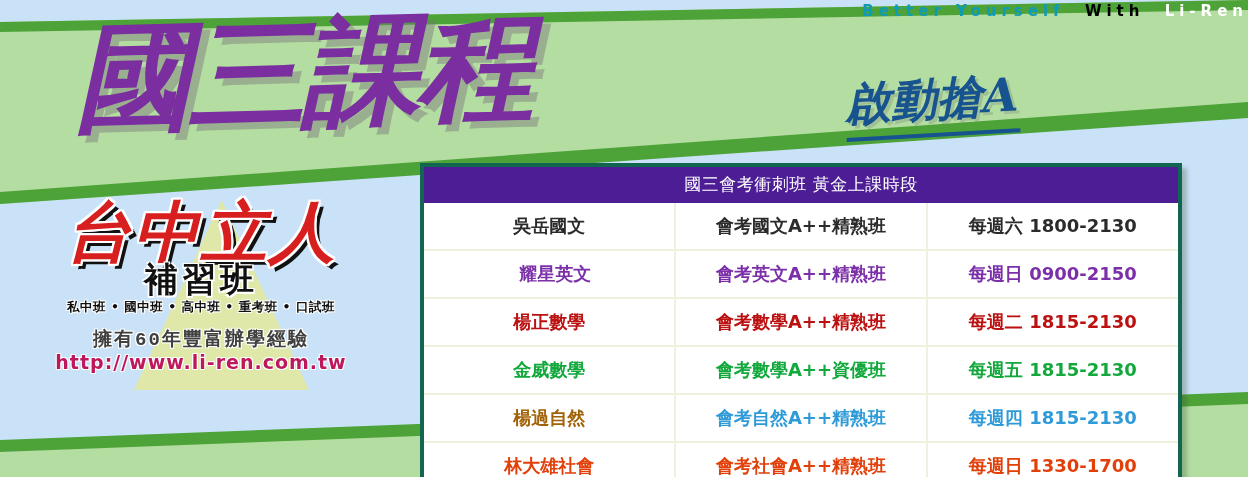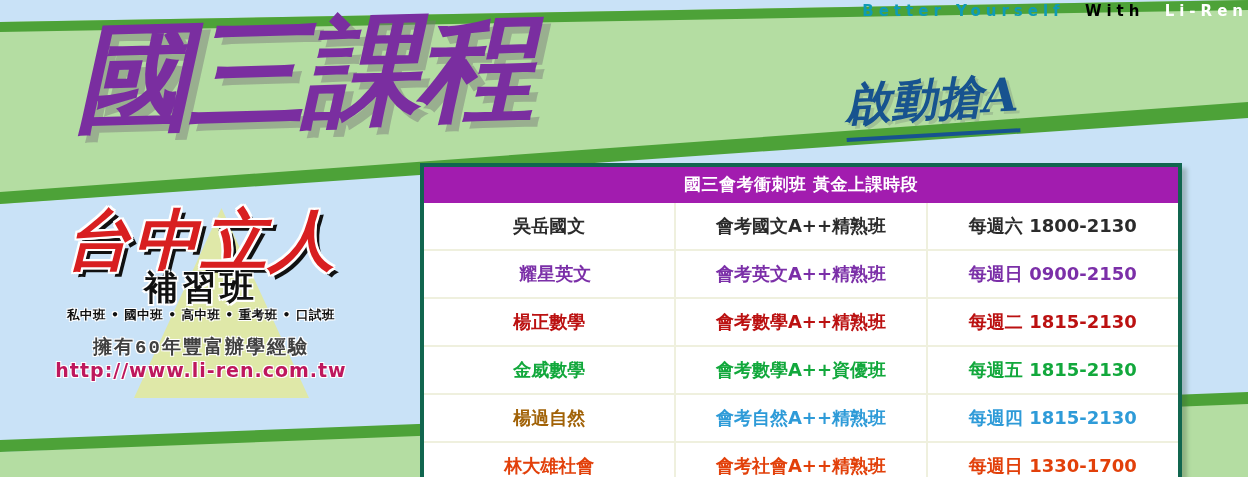--- a/index.html
+++ b/index.html
@@ -41,21 +41,21 @@
     position:absolute;left:843px;top:74px;z-index:5;
     font-family:"DejaVu Serif","Liberation Serif",serif;
     font-size:46px;font-weight:bold;font-style:italic;
     color:#17538f;white-space:nowrap;
     text-shadow:3px 3px 0 rgba(120,140,120,.35);
     transform:rotate(-3.2deg);transform-origin:left top;
     border-bottom:4px solid #17538f;padding-bottom:2px;
   }
 
   
-  .logo{position:absolute;left:26px;top:208px;width:350px;z-index:5;text-align:center;}
+  .logo{position:absolute;left:26px;top:200px;width:350px;z-index:5;text-align:center;}
   .logo-main{
     font-family:"DejaVu Sans","Liberation Sans",sans-serif;
     font-size:66px;font-weight:bold;font-style:italic;
     color:#d81f20;letter-spacing:2px;line-height:1;
     text-shadow:
       -2px -2px 0 #fff, 2px -2px 0 #fff, -2px 2px 0 #fff, 2px 2px 0 #fff,
       0 -2px 0 #fff, 0 2px 0 #fff, -2px 0 0 #fff, 2px 0 0 #fff,
       5px 5px 0 #111;
     white-space:nowrap;
   }
@@ -92,23 +92,23 @@
 
   
   .sched-wrap{
     position:absolute;left:420px;top:163px;width:762px;z-index:7;
     border:4px solid #11664f;background:#fff;
     box-shadow:5px 5px 4px rgba(60,80,60,.30);
     box-sizing:border-box;
   }
   table.sched{border-collapse:collapse;width:100%;table-layout:fixed;}
   table.sched th{
-    background:#a21caf;color:#ffffff;
-    font-family:"DejaVu Sans","Liberation Sans",sans-serif;
-    font-size:17px;font-weight:bold;letter-spacing:.5px;
+    background:#4c1d95;color:#ffffff;
+    font-family:"DejaVu Sans","Liberation Sans",sans-serif;
+    font-size:17px;font-weight:normal;letter-spacing:.5px;
     padding:6px 0 7px;text-align:center;
   }
   table.sched td{
     font-family:"DejaVu Sans","Liberation Sans",sans-serif;
     font-size:18px;font-weight:bold;text-align:center;
     padding:11px 4px;border-top:2px solid #eff0de;
     background:#ffffff;white-space:nowrap;border-radius:20px;
   }
   table.sched td.c-teacher{border-right:2px solid #eff0de;width:150px;}
   table.sched td.c-course{border-right:2px solid #eff0de;width:240px;}

